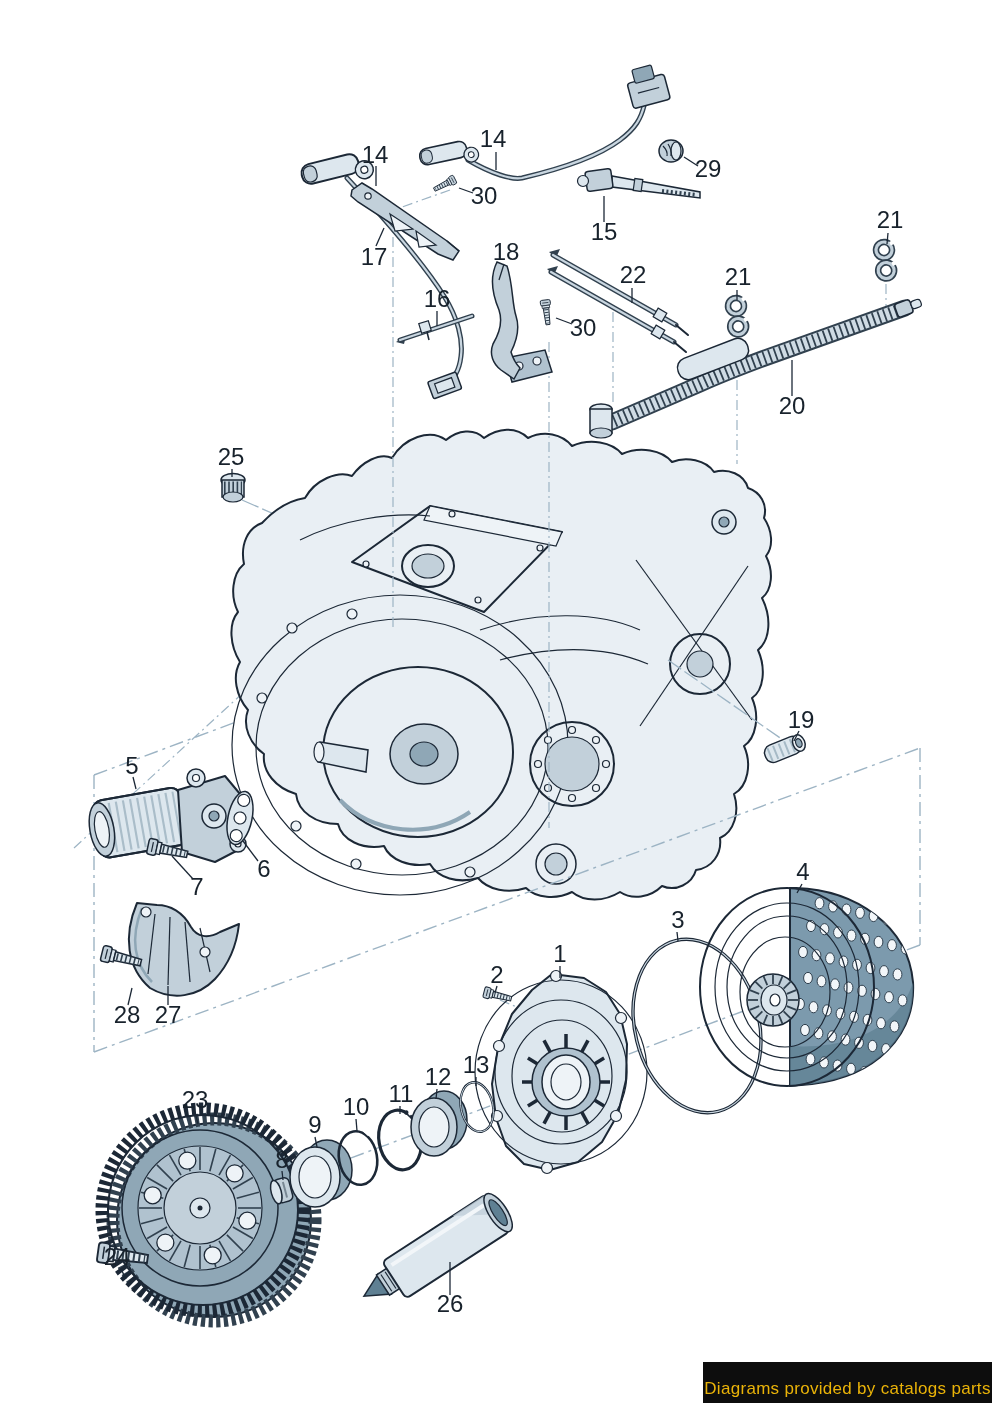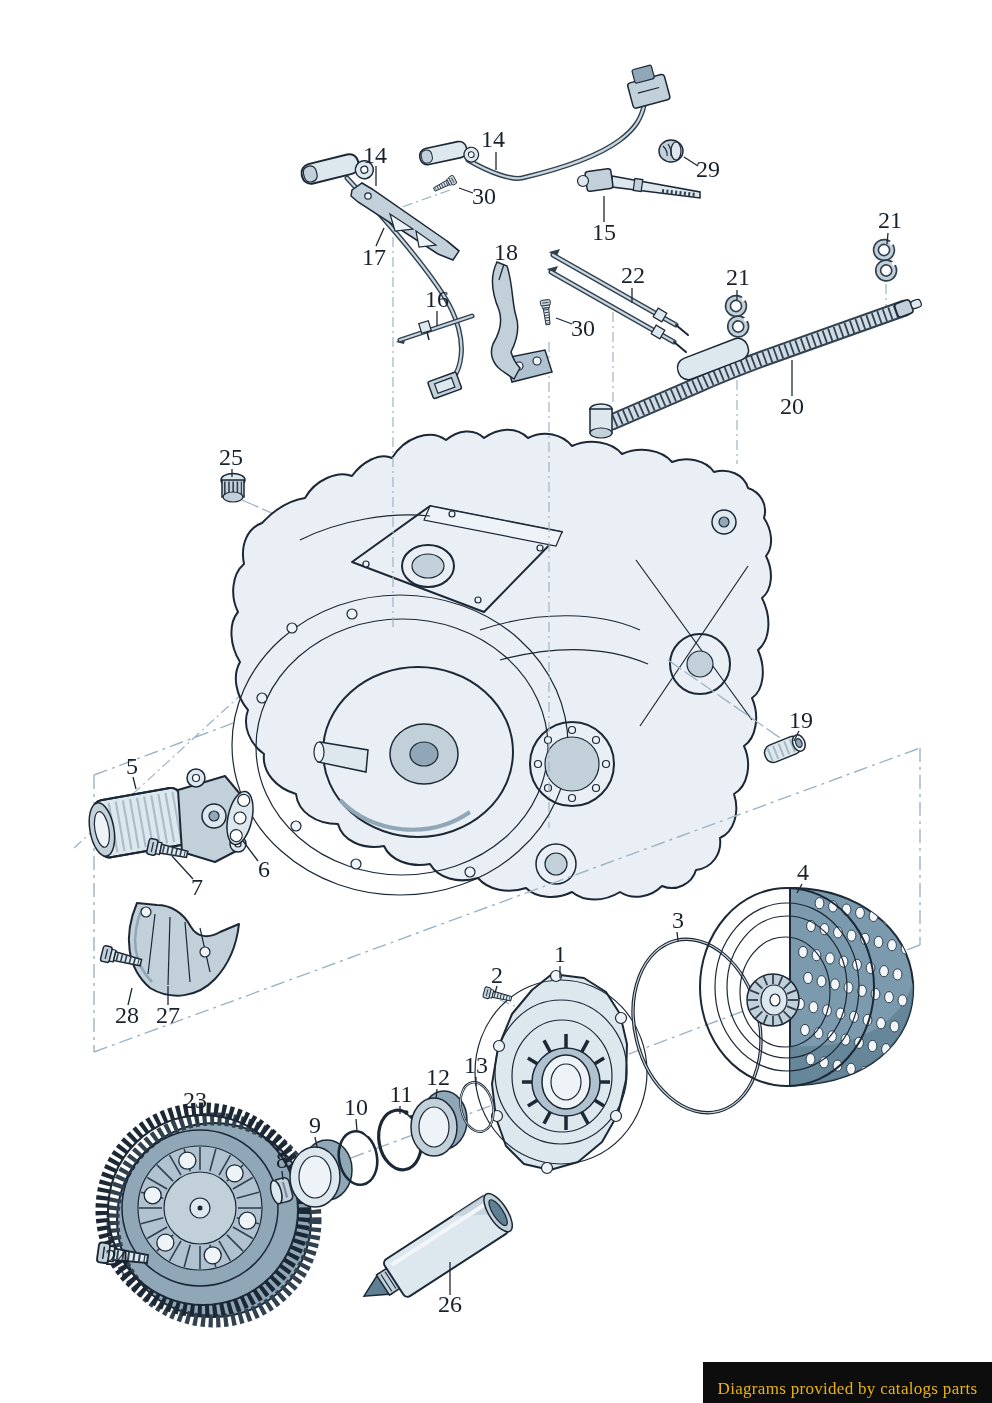--- a/index.html
+++ b/index.html
@@ -1,17 +1,17 @@
 <!DOCTYPE html>
 <html><head>
 <meta charset="utf-8">
 <style>
   html,body{margin:0;padding:0;background:#ffffff;}
   .page{position:relative;width:992px;height:1403px;background:#ffffff;overflow:hidden;
-        font-family:Liberation Serif, serif;}
+        font-family:Liberation Sans, sans-serif;}
   svg{position:absolute;left:0;top:0;}
   
   .s   {stroke:#1c2836;stroke-width:2;fill:none;stroke-linejoin:round;stroke-linecap:round;}
   .s1  {stroke:#1c2836;stroke-width:1.2;fill:none;}
   .s15 {stroke:#1c2836;stroke-width:1.5;fill:none;}
   .f-white{fill:#ffffff;}
   .f-pale {fill:#eef3f7;}
   .f-light{fill:#dde7ee;}
   .f-body {fill:#e9eff4;}
   .f-mid  {fill:#c2d0da;}

